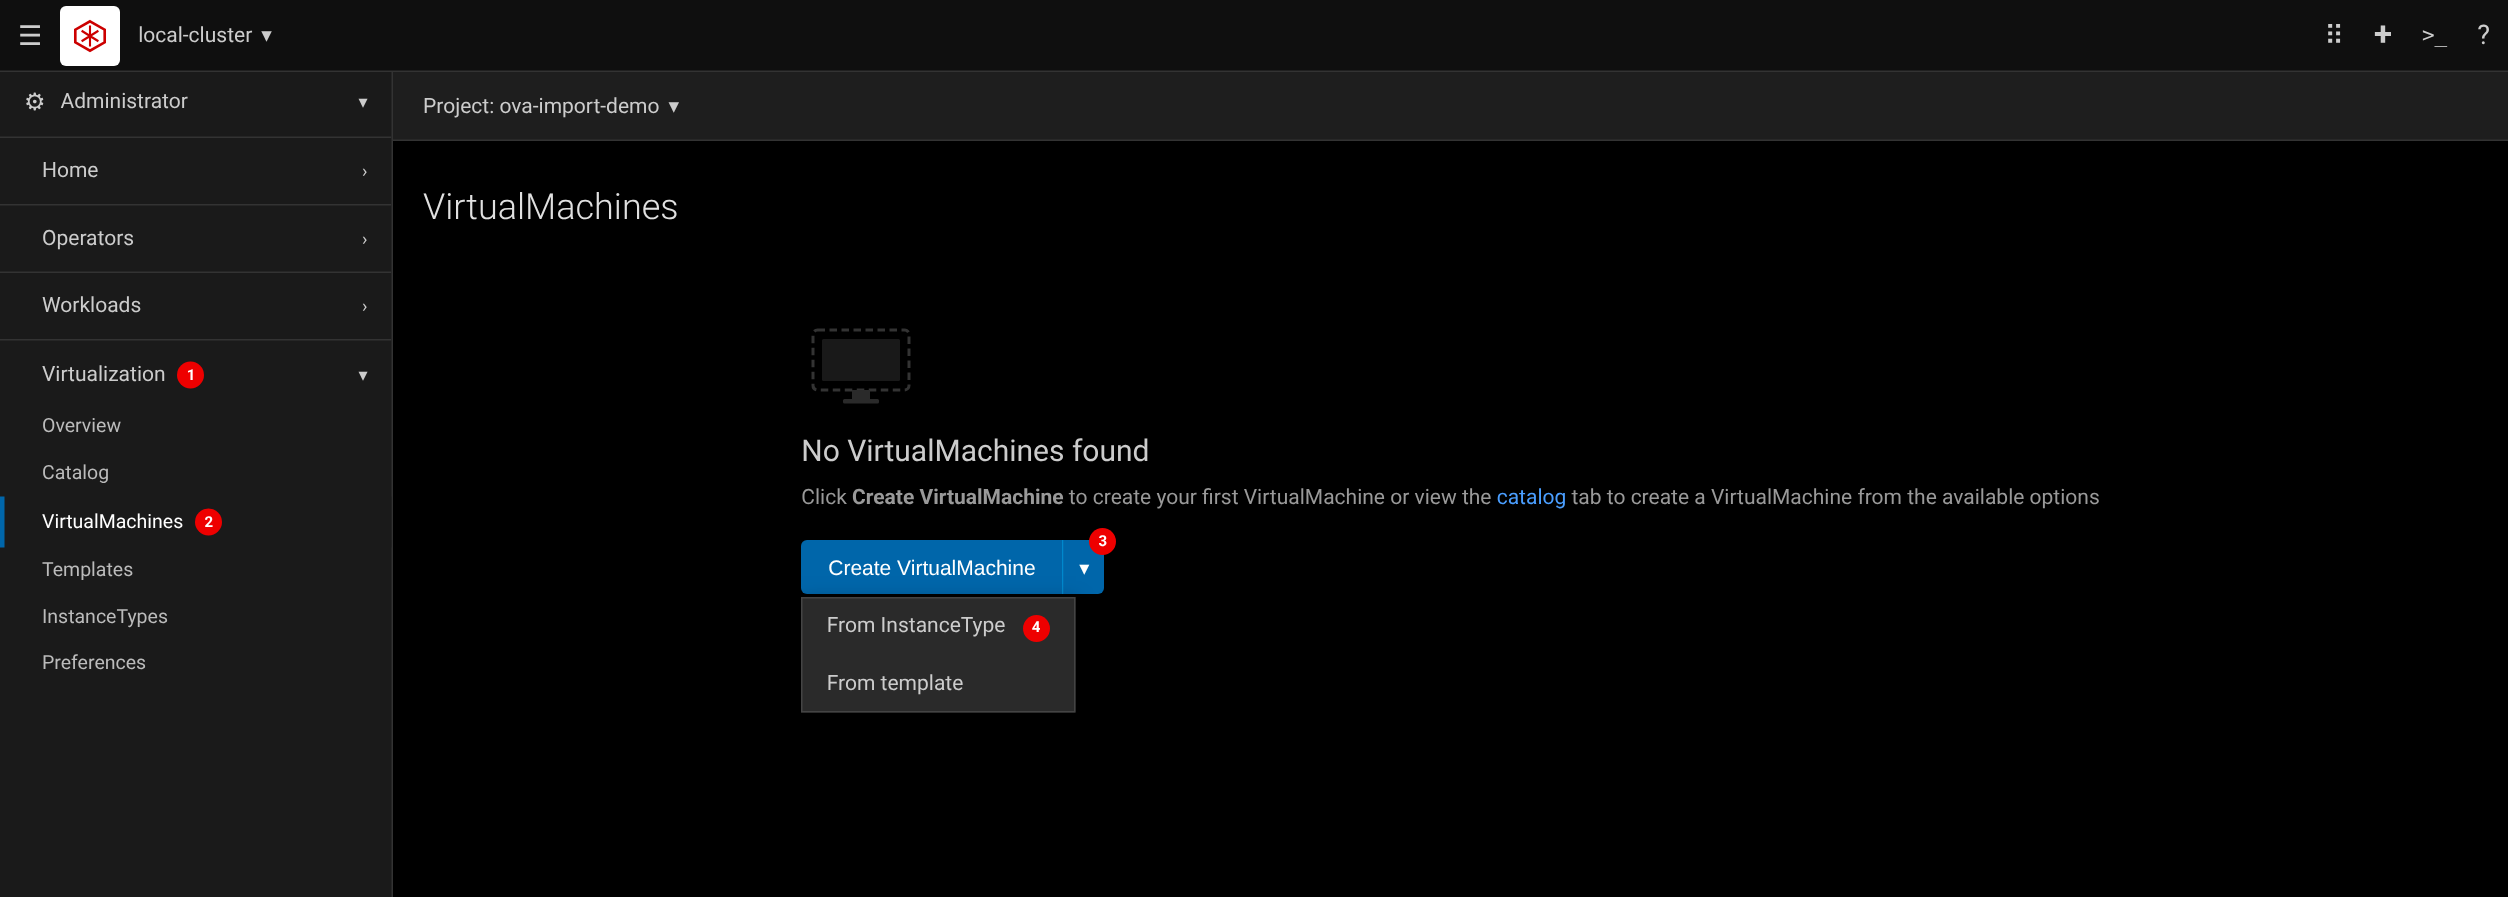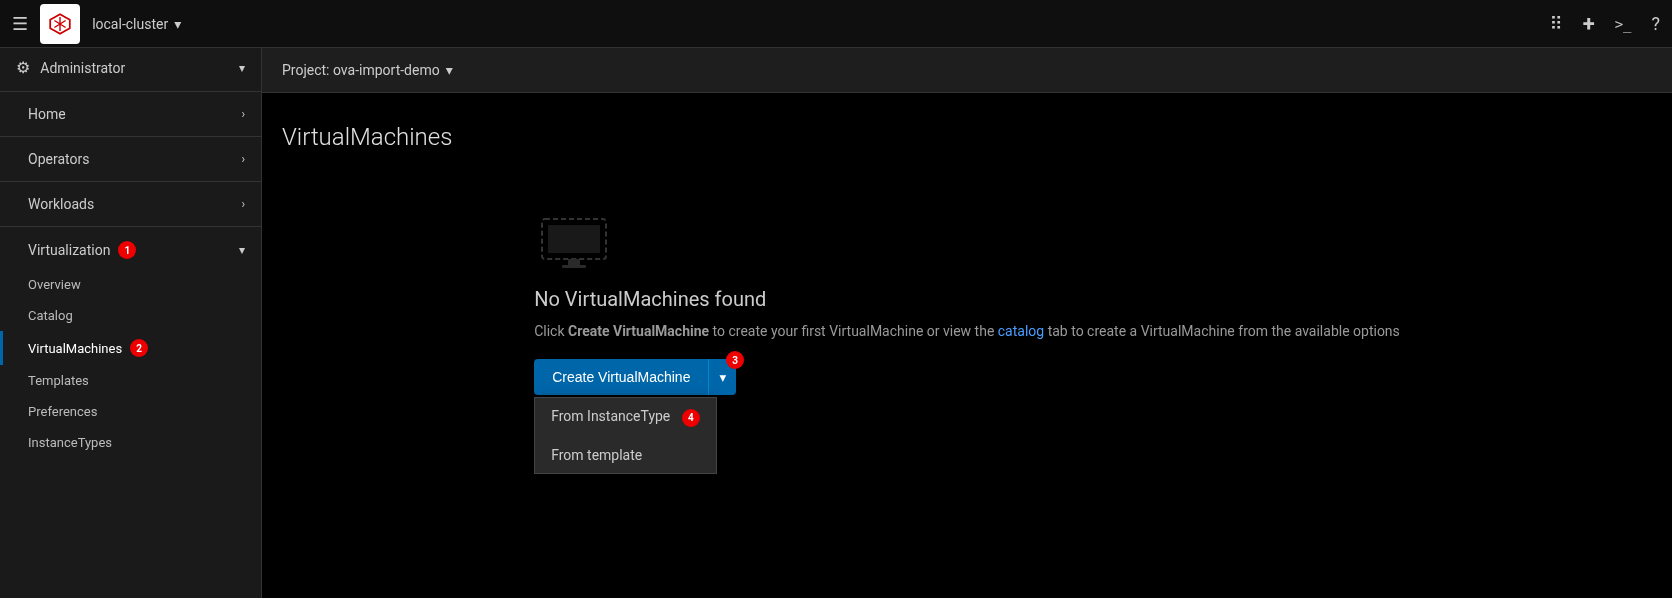--- a/index.html
+++ b/index.html
@@ -337,24 +337,24 @@
       <span>Catalog</span>
     </div>
     <div class="sidebar-subitem active">
       <span>VirtualMachines</span>
       <span class="sidebar-badge">2</span>
     </div>
     <div class="sidebar-subitem">
       <span>Templates</span>
     </div>
     <div class="sidebar-subitem">
+      <span>InstanceTypes</span>
+    </div>
+    <div class="sidebar-subitem">
       <span>Preferences</span>
-    </div>
-    <div class="sidebar-subitem">
-      <span>InstanceTypes</span>
     </div>
   </div>
 
   <div class="content">
 
     <div class="project-bar">
       <span>Project: ova-import-demo</span>
       <span>▾</span>
     </div>
 

